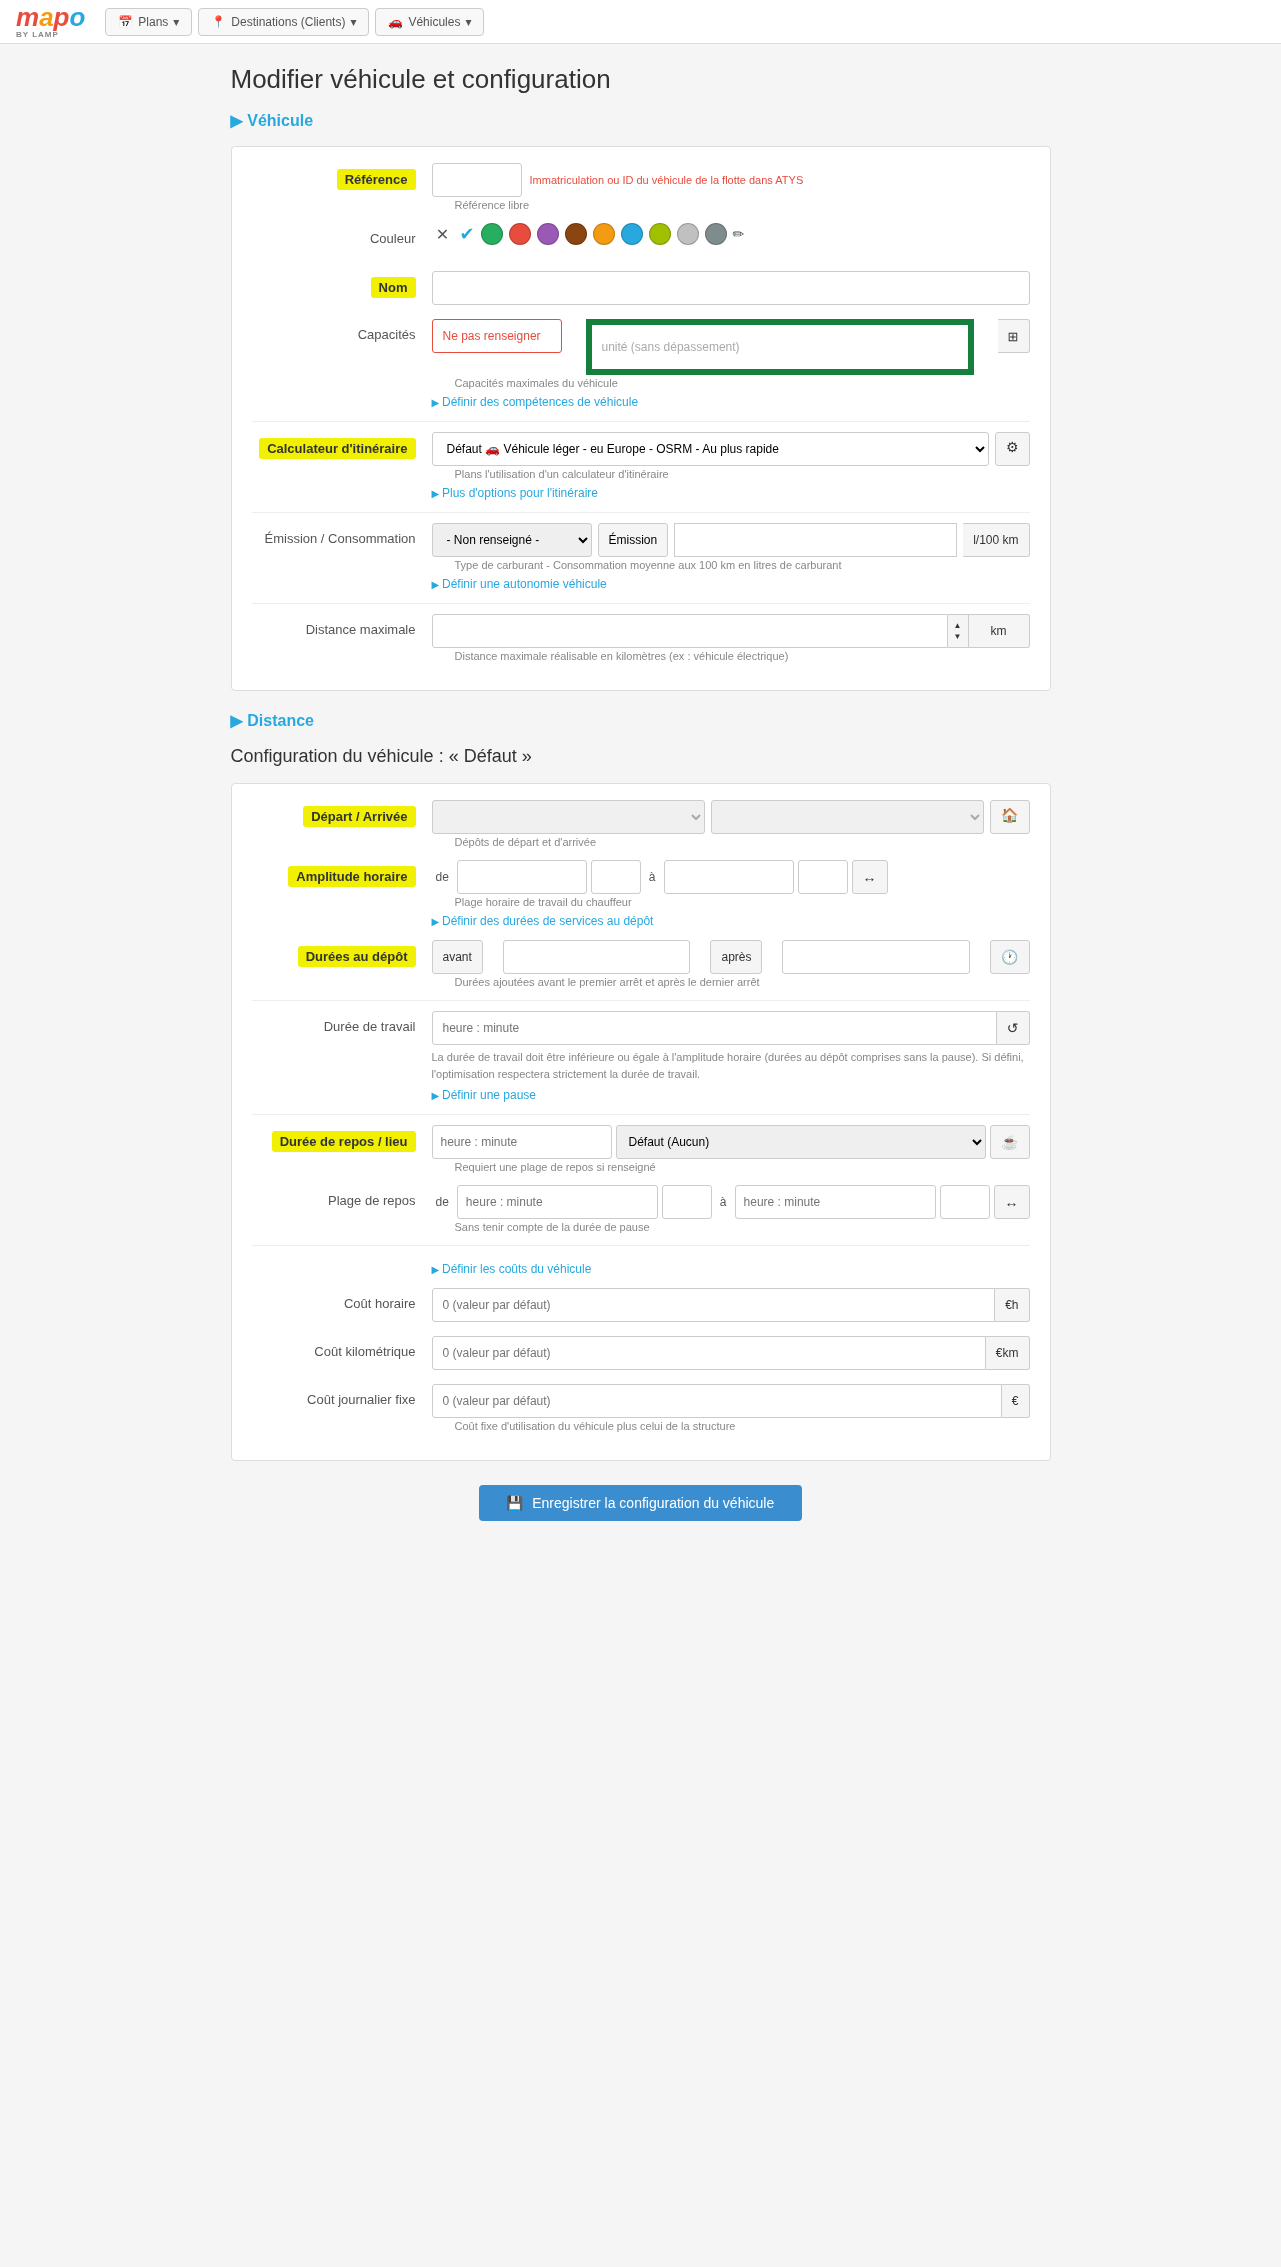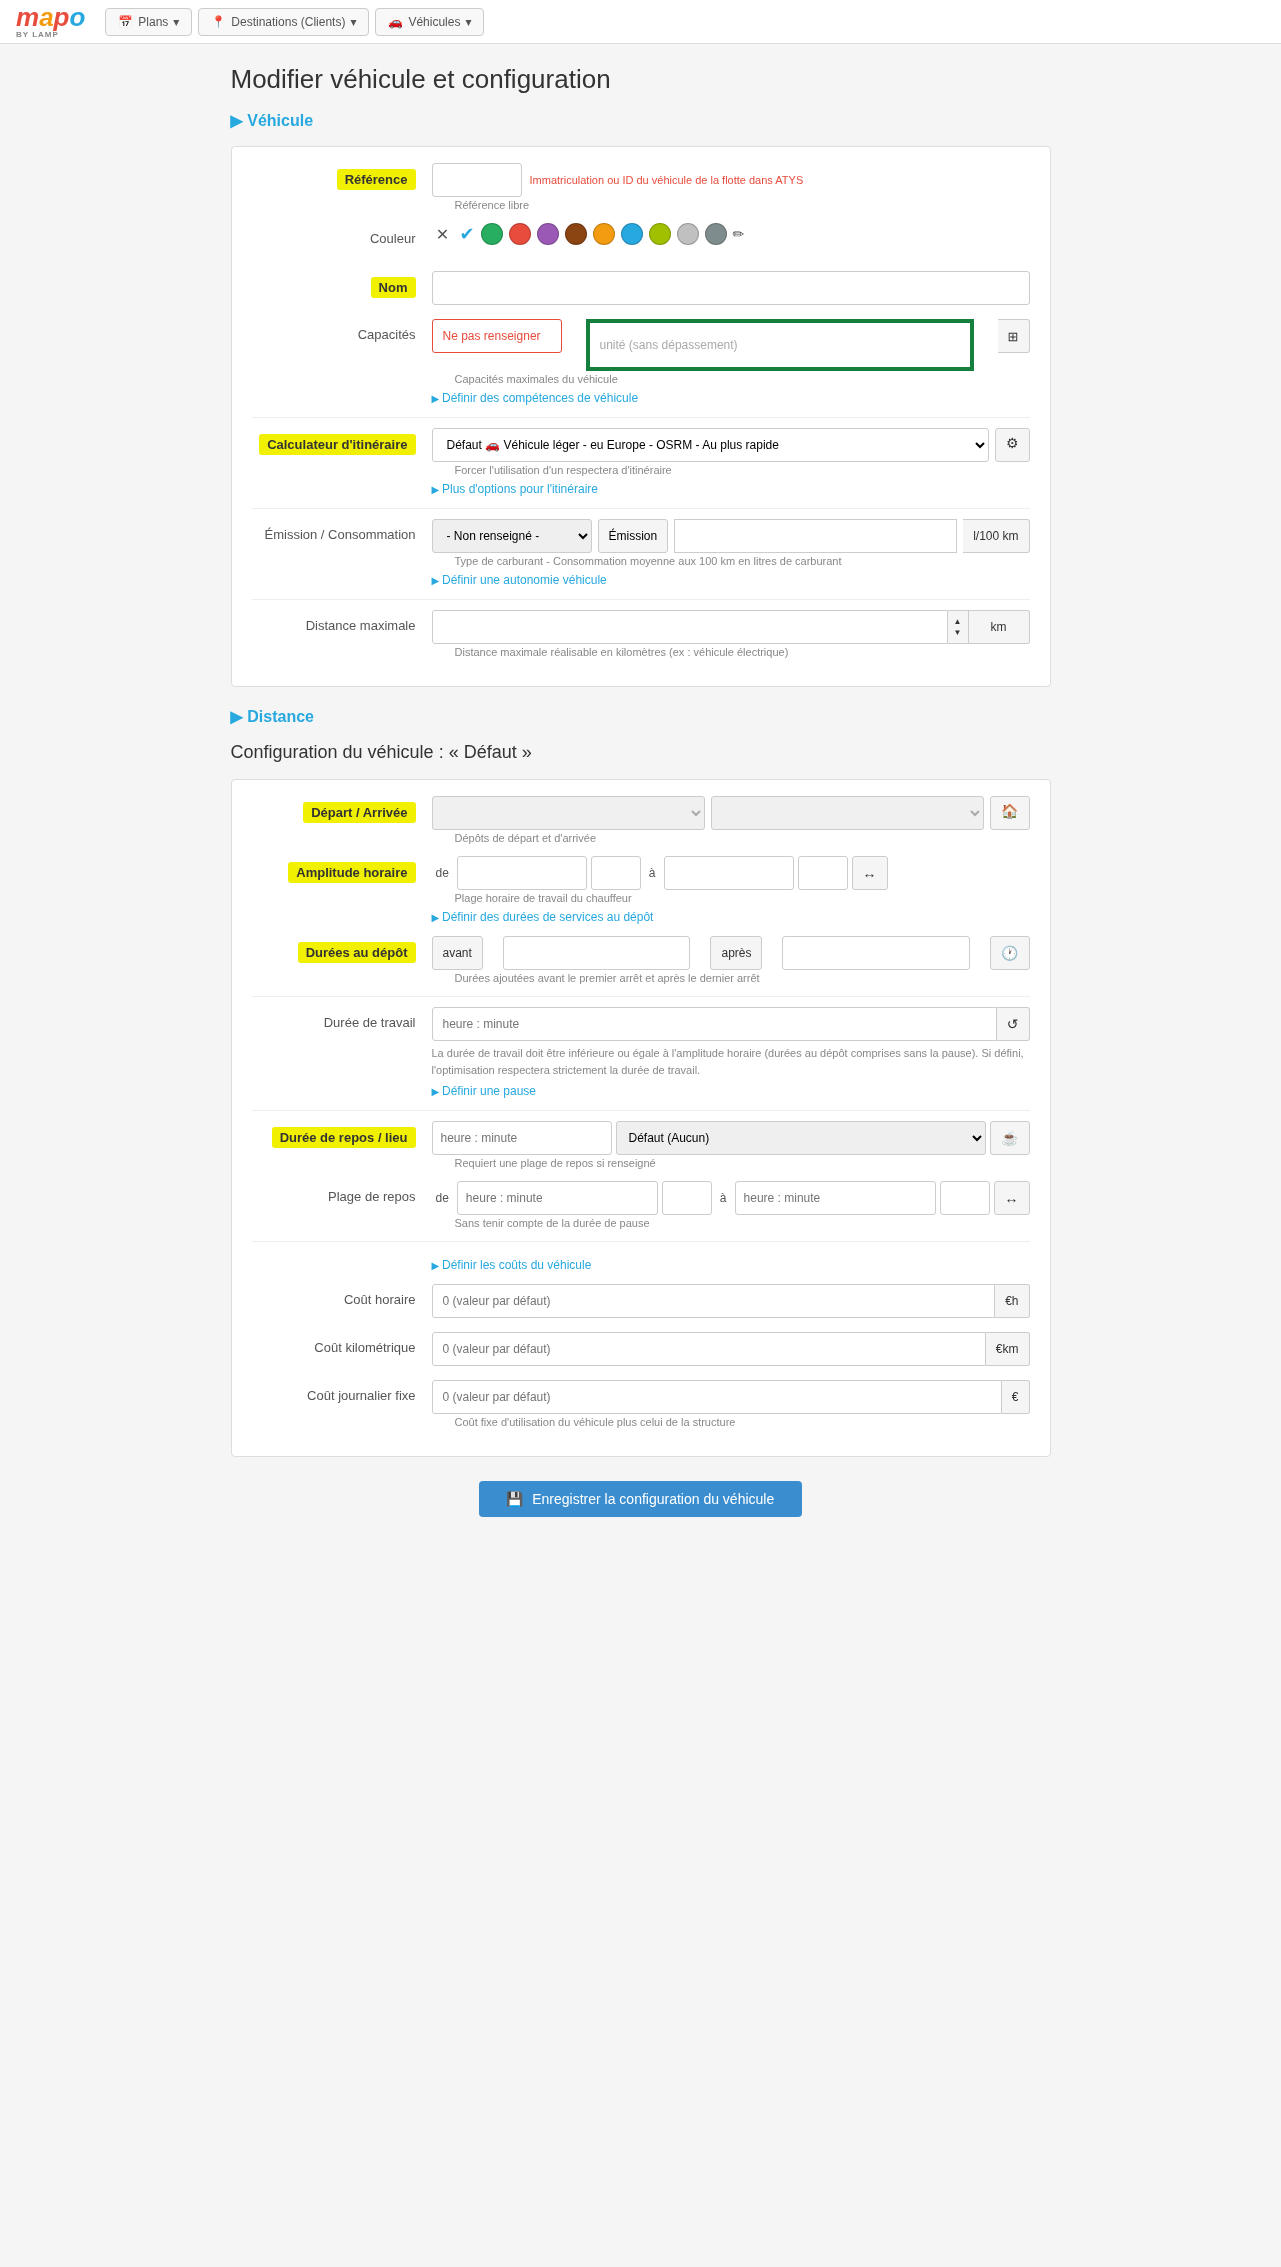--- a/index.html
+++ b/index.html
@@ -192,21 +192,21 @@
       padding: 5px 10px;
       height: 34px;
       color: #e74c3c;
       font-size: 12px;
       background: #fff;
       display: flex;
       align-items: center;
       min-width: 130px;
     }
     .cap-unit {
-      border: 4px solid #15803d;
+      border: 6px solid #15803d;
       border-radius: 0;
       padding: 22px 10px;
       height: 52px;
       flex: 1;
       color: #aaa;
       font-size: 12px;
       background: #fff;
       display: flex;
       align-items: center;
     }
@@ -717,21 +717,21 @@
       <div class="form-label-badge">
         <span class="badge-yellow">Calculateur d'itinéraire</span>
       </div>
       <div class="form-content">
         <div class="calc-row">
           <select class="calc-select">
             <option>Défaut 🚗 Véhicule léger - eu Europe - OSRM - Au plus rapide</option>
           </select>
           <div class="calc-gear">⚙</div>
         </div>
-        <div class="form-hint">Forcer l'utilisation d'un respectera d'itinéraire</div>
+        <div class="form-hint">Plans l'utilisation d'un calculateur d'itinéraire</div>
         <div class="form-hint-link">Plus d'options pour l'itinéraire</div>
       </div>
     </div>
 
     <hr class="divider">
 
     <div class="form-row">
       <div class="form-label">Émission / Consommation</div>
       <div class="form-content">
         <div class="emission-row">

